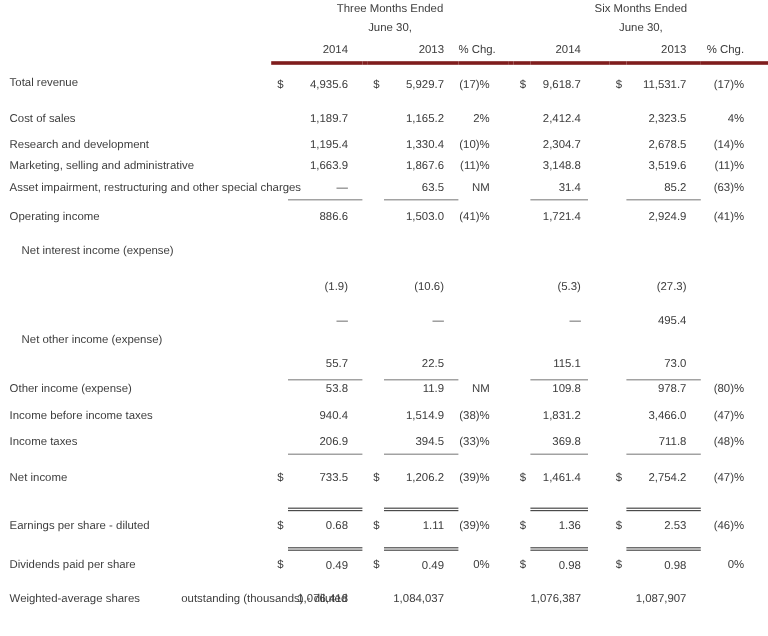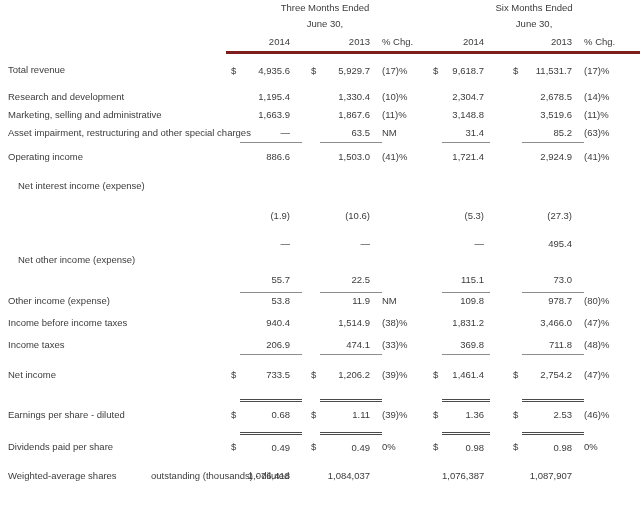--- a/index.html
+++ b/index.html
@@ -7,21 +7,21 @@
        font-family:"Liberation Sans","DejaVu Sans",sans-serif;
        -webkit-font-smoothing:antialiased;}
   table.fin{border-collapse:collapse;table-layout:fixed;width:640px;}
   td{font-size:9.5px;color:#3c3c3c;vertical-align:middle;padding:0;
      white-space:nowrap;line-height:1.1;}
   .lbl{text-align:left;padding-left:8px;overflow:visible;}
   .ind{padding-left:18px;}
   .d{text-align:left;padding-left:5px;}
   .v{text-align:right;padding-right:12px;}
   .v3{padding-right:6px;}
-  .p{text-align:left;padding-right:16px;margin-top:38px;}
+  .p{text-align:right;padding-right:16px;margin-top:38px;}
   .p2{padding-right:20px;}
   .g{padding:0;}
   .u{border-bottom:1px solid #8c8c8c;}
   .uu{border-bottom:3px double #4a4a4a;}
   .hl{border-bottom:3px solid #7f1d1d;}
   .ghead{text-align:center;font-size:9.5px;}
   .yh{text-align:right;padding-right:12px;}
   .yh3{padding-right:6px;}
   tr.hrow1{height:16px;}
   tr.hrow2{height:17px;}
@@ -87,20 +87,36 @@
         <td class="v">5,929.7</td>
         <td class="p">(17)%</td>
         <td class="g"></td>
         <td class="d">$</td>
         <td class="v v3">9,618.7</td>
         <td class="g"></td>
         <td class="d">$</td>
         <td class="v">11,531.7</td>
         <td class="p p2">(17)%</td>
       </tr>
+      <tr style="height: 24px;">
+        <td class="lbl">Cost of sales</td>
+        <td class="d"></td>
+        <td class="v">1,189.7</td>
+        <td class="g"></td>
+        <td class="d"></td>
+        <td class="v">1,165.2</td>
+        <td class="p">2%</td>
+        <td class="g"></td>
+        <td class="d"></td>
+        <td class="v v3">2,412.4</td>
+        <td class="g"></td>
+        <td class="d"></td>
+        <td class="v">2,323.5</td>
+        <td class="p p2">4%</td>
+      </tr>
       <tr style="height: 18px;">
         <td class="lbl">Research and development</td>
         <td class="d"></td>
         <td class="v">1,195.4</td>
         <td class="g"></td>
         <td class="d"></td>
         <td class="v">1,330.4</td>
         <td class="p">(10)%</td>
         <td class="g"></td>
         <td class="d"></td>
@@ -269,21 +285,21 @@
         <td class="d"></td>
         <td class="v">3,466.0</td>
         <td class="p p2">(47)%</td>
       </tr>
       <tr style="height: 18px;">
         <td class="lbl">Income taxes</td>
         <td class="d"></td>
         <td class="v u">206.9</td>
         <td class="g"></td>
         <td class="d"></td>
-        <td class="v u">474.1</td>
+        <td class="v u">394.5</td>
         <td class="p">(33)%</td>
         <td class="g"></td>
         <td class="d"></td>
         <td class="v v3 u">369.8</td>
         <td class="g"></td>
         <td class="d"></td>
         <td class="v u">711.8</td>
         <td class="p p2">(48)%</td>
       </tr>
       <tr class="vbot" style="height: 46px;">

